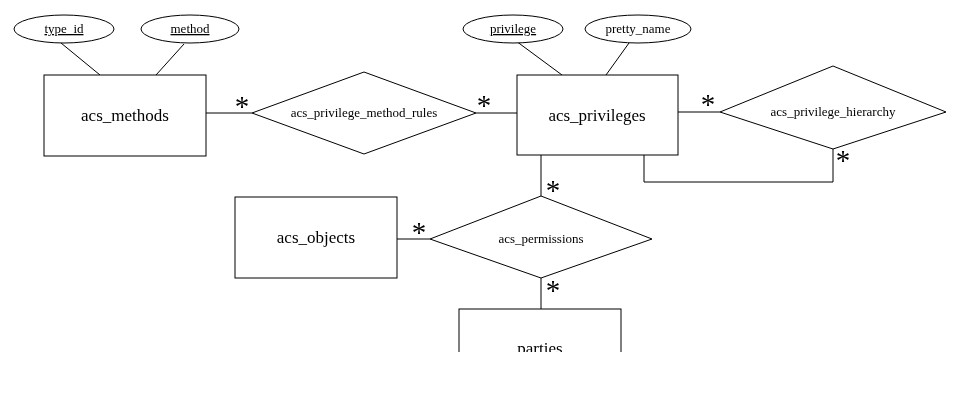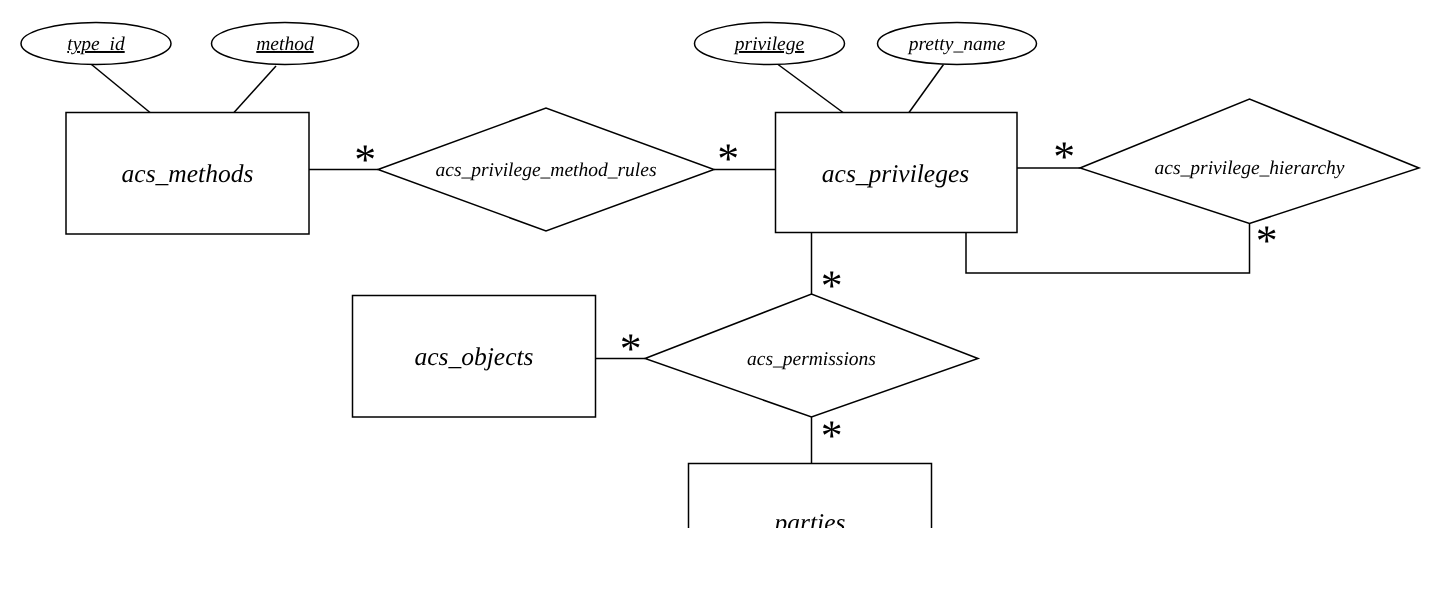--- a/index.html
+++ b/index.html
@@ -1,16 +1,16 @@
 <!DOCTYPE html>
 <html><head>
 <meta charset="utf-8">
 <style>
   html, body { margin: 0; padding: 0; background: #ffffff; }
-  .canvas-wrap { width: 958px; height: 352px; background: #ffffff; font-style: italic; }
+  .canvas-wrap { width: 958px; height: 352px; background: #ffffff; }
   svg { display: block; }
   .shape { fill: #ffffff; stroke: #000000; stroke-width: 1; }
   .connector { stroke: #000000; stroke-width: 1; fill: none; }
   text {
     font-family: "Liberation Serif", "DejaVu Serif", serif;
     fill: #000000;
   }
   .entity-label { font-size: 17px; text-anchor: middle; }
   .rel-label    { font-size: 13px; text-anchor: middle; }
   .attr-label   { font-size: 13px; text-anchor: middle; }

